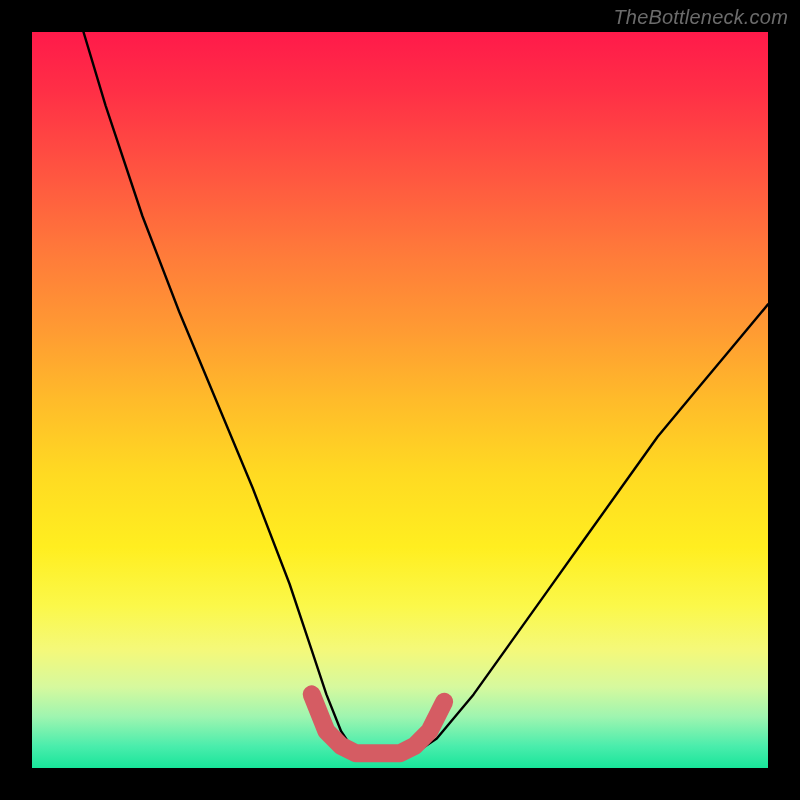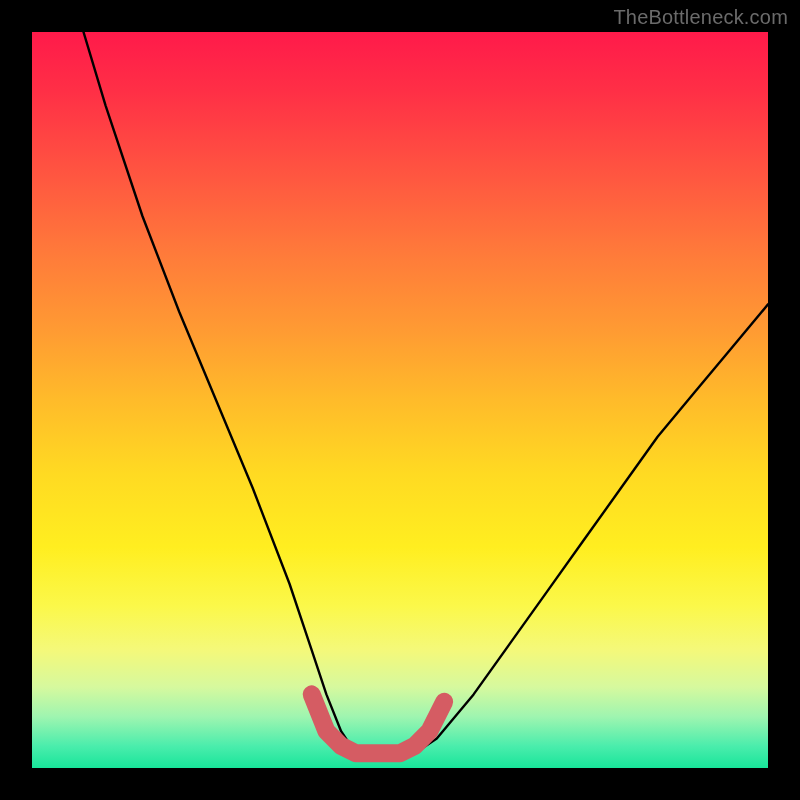--- a/index.html
+++ b/index.html
@@ -49,20 +49,21 @@
     display: block;
   }
   .watermark {
     position: absolute;
     top: 6px;
     right: 12px;
     color: #6b6b6b;
     font-size: 20px;
     letter-spacing: 0.2px;
     user-select: none;
+    font-style: italic;
   }
 </style>
 </head>
 <body>
 
 <div class="frame">
 
   <div class="plot-area">
     <svg class="overlay" viewBox="0 0 736 736" preserveAspectRatio="none">
       <path d="M 51.5 0.0 L 73.6 73.6 L 110.4 184.0 L 147.2 279.7 L 184.0 368.0 L 220.8 456.3 L 257.6 552.0 L 279.7 618.2 L 294.4 662.4 L 309.1 699.2 L 323.8 721.3 L 338.6 728.6 L 353.3 728.6 L 368.0 728.6 L 382.7 721.3 L 404.8 706.6 L 441.6 662.4 L 478.4 610.9 L 515.2 559.4 L 552.0 507.8 L 588.8 456.3 L 625.6 404.8 L 662.4 360.6 L 699.2 316.5 L 736.0 272.3" fill="none" stroke="#000" stroke-width="2.4" stroke-linecap="round" stroke-linejoin="round"></path>

